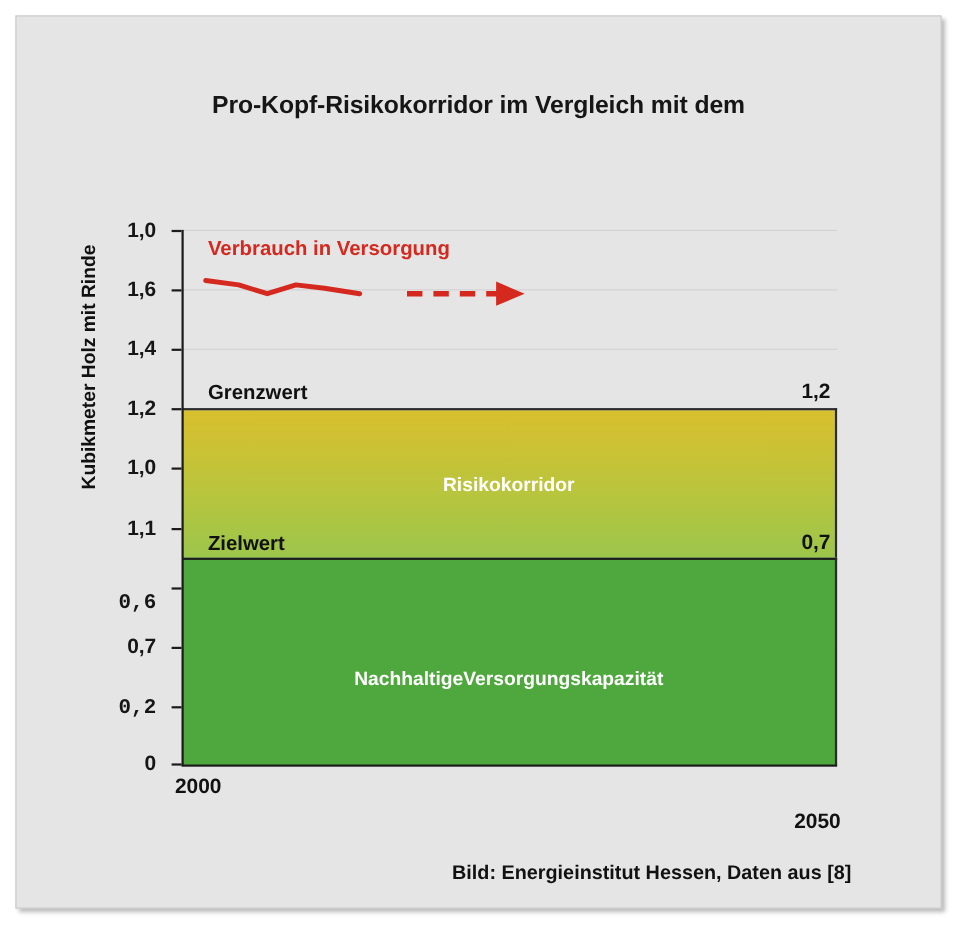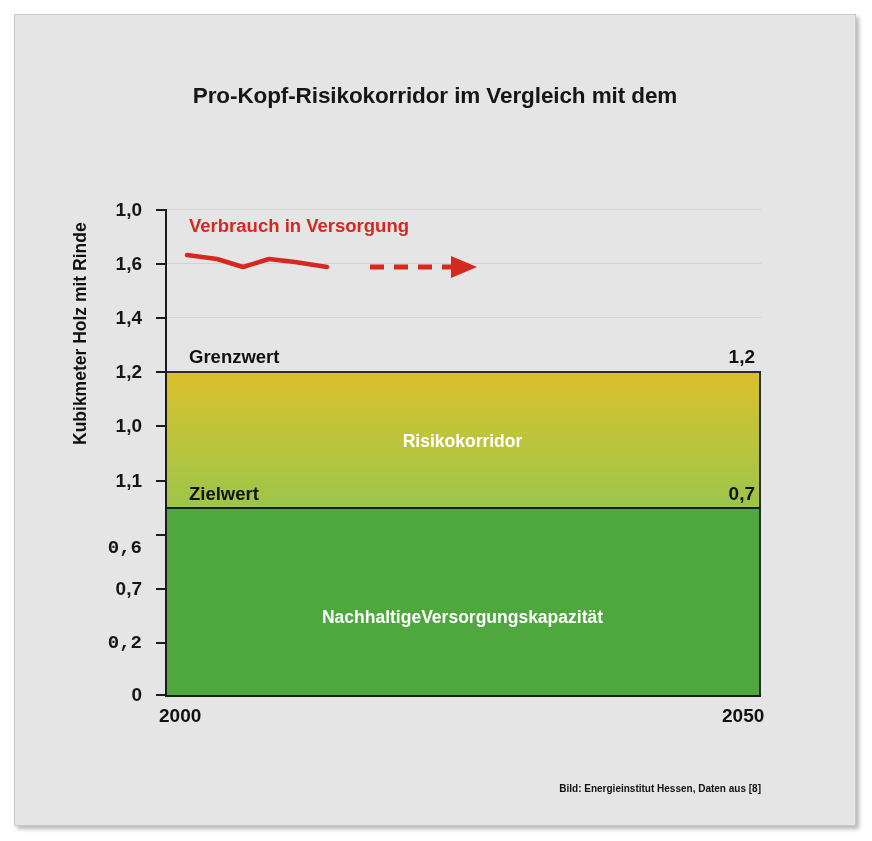--- a/index.html
+++ b/index.html
@@ -183,23 +183,23 @@
   .x-tick-label {
     position: absolute;
     top: 690px;
     font-size: 19px;
     font-weight: bold;
     color: #111111;
     white-space: nowrap;
   }
   #source-note {
     position: absolute;
-    right: 94px;
+    right: 81px;
     top: 768px;
-    font-size: 10px;
+    font-size: 18px;
     font-weight: bold;
     color: #111111;
     white-space: nowrap;
   }
 </style>
 </head>
 <body>
 
 <div id="figure">
 
@@ -270,17 +270,17 @@
     </div>
     <div class="tick" style="top:54px;">
       <span class="ylabel-val" style="top:1px;">1,6</span>
     </div>
     <div class="tick" style="top:0px;">
       <span class="ylabel-val" style="top:1px;">1,0</span>
     </div>
   </div>
 
   <div class="x-tick-label" style="left:144px;">2000</div>
-  <div class="x-tick-label" style="left:707px;">2050</div>
+  <div class="x-tick-label" style="left:707px;margin-top:32px;">2050</div>
 
 
   <div id="source-note">Bild: Energieinstitut Hessen, Daten aus [8]</div>
 </div>
 
 </body></html>

